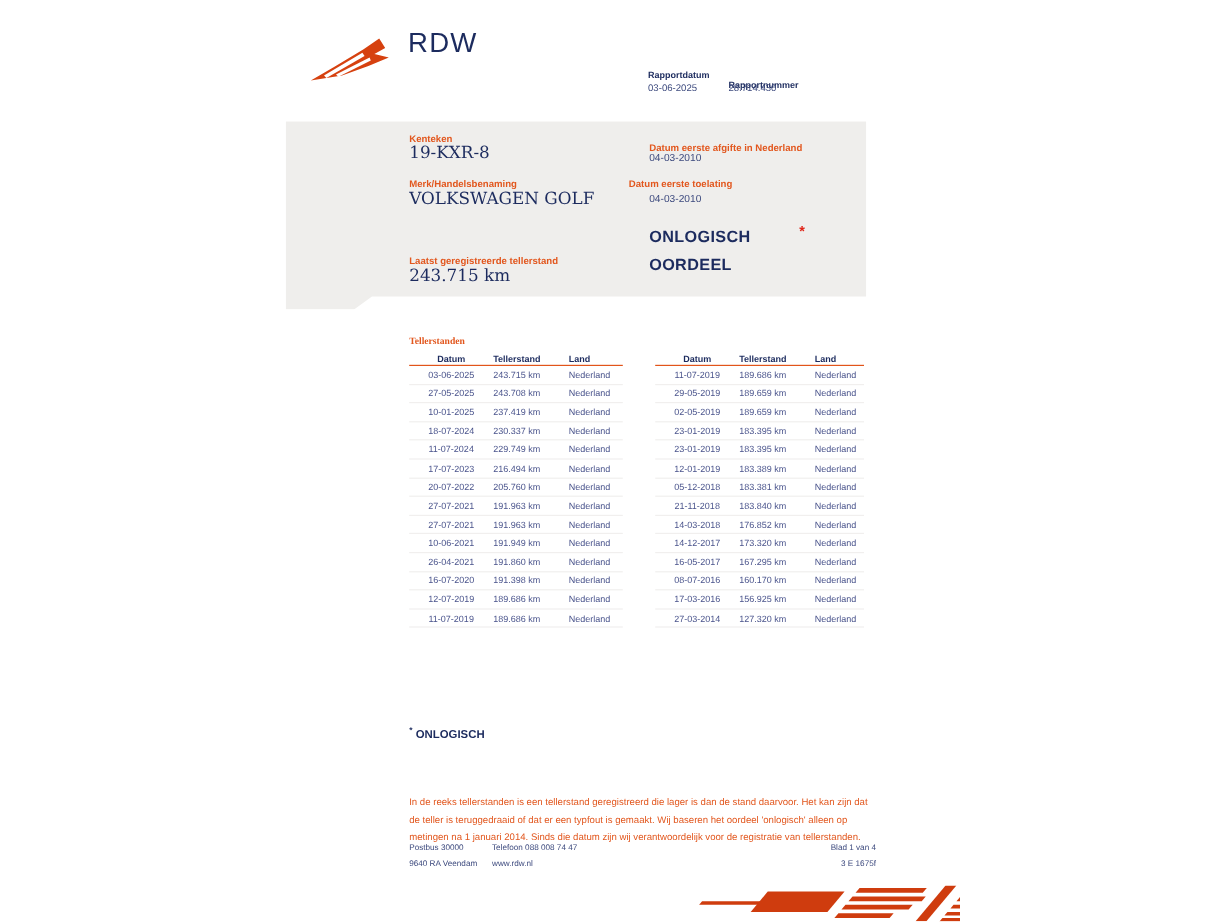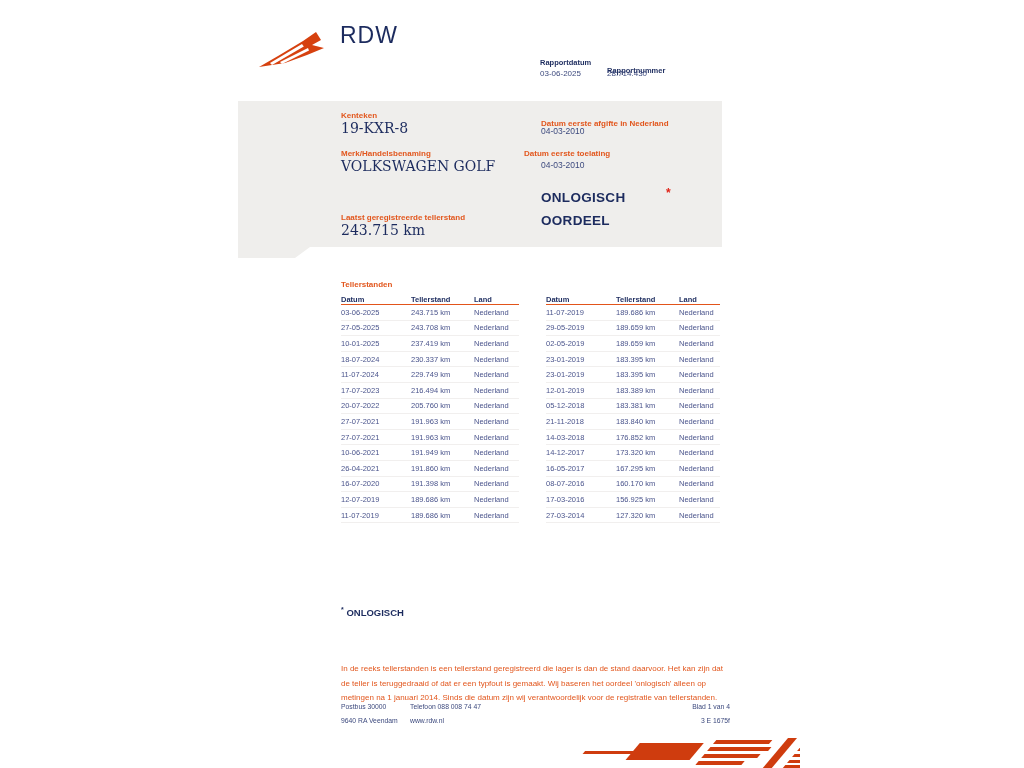--- a/index.html
+++ b/index.html
@@ -16,28 +16,28 @@
   
   .vpanel{left:238px;top:101px;width:484px;height:157px;background:#efeeec;
           clip-path:polygon(0 0,100% 0,100% 146px,72px 146px,57px 157px,0 157px);}
   .flabel{font-size:8px;font-weight:bold;color:#e2571e;}
   .fvalue-big{font-family:"DejaVu Serif",serif;font-size:14px;color:#1c2b5e;}
   .fvalue-sm{font-size:8.5px;color:#3d4a7e;text-align:center;}
   .oordeel{font-size:13.5px;font-weight:bold;letter-spacing:0.3px;color:#1c2b5e;line-height:23px;}
   .red-star{color:#e02418;font-size:12px;font-weight:bold;}
 
   
-  .tbl-title{font-size:8px;font-weight:bold;color:#e2571e;}
+  .tbl-title{font-size:8px;font-weight:bold;color:#e2571e;font-family:Liberation Serif, serif;}
   .tbl{position:absolute;}
   .thead{display:flex;align-items:flex-end;height:13px;border-bottom:1.5px solid #e2541a;
          font-size:7.5px;font-weight:bold;color:#1c2b5e;}
   .trow{display:flex;align-items:center;height:14.6px;border-bottom:1px solid #f1efee;
         font-size:7.5px;color:#4a548c;}
   .tcell{display:block;}
-  .c0{width:70px;}
+  .c0{width:70px;text-align:center;}
   .c1{width:63px;}
   .c2{flex:1;text-align:left;}
 
   
   .note-title{font-size:9.5px;font-weight:bold;color:#1c2b5e;}
   .note-star{font-size:7px;vertical-align:4px;}
   .note-body{font-size:8px;line-height:14.5px;color:#e2571e;width:392px;}
 
   
   .foot{font-size:6.8px;color:#3d4a7e;line-height:14px;}

